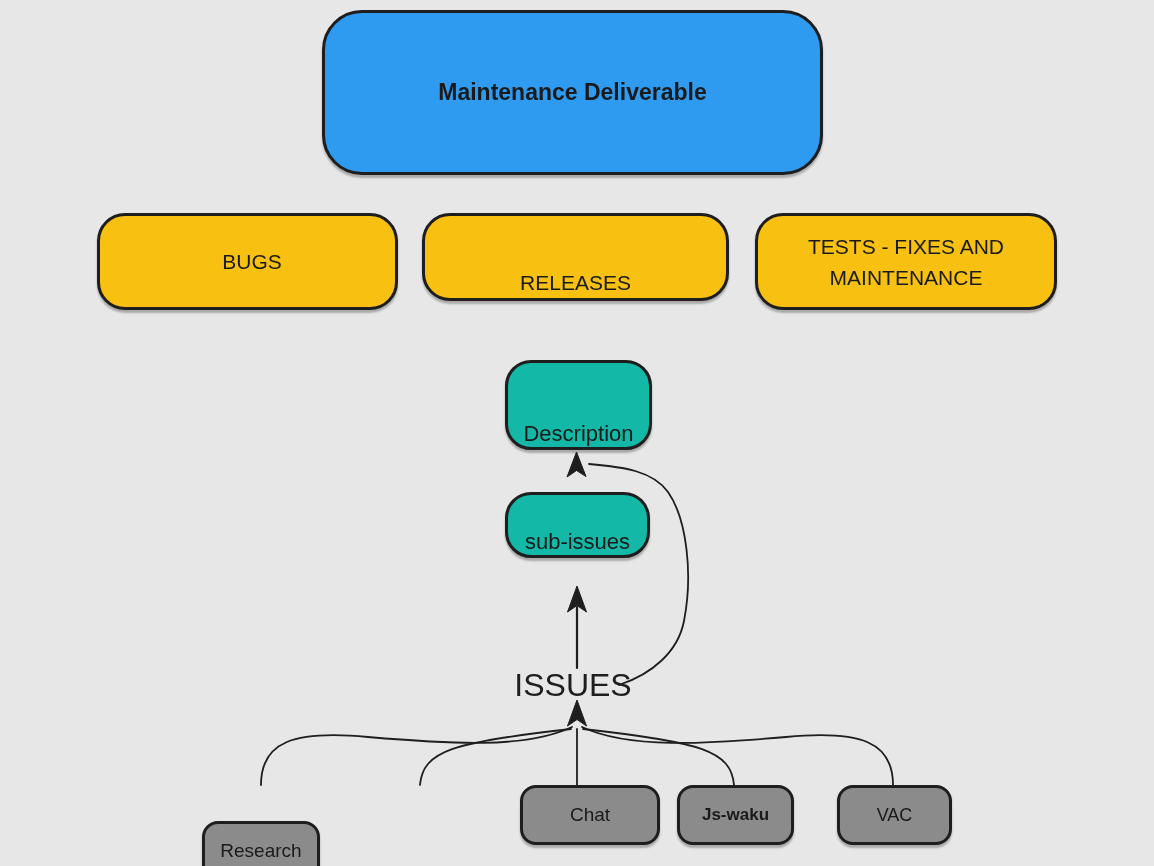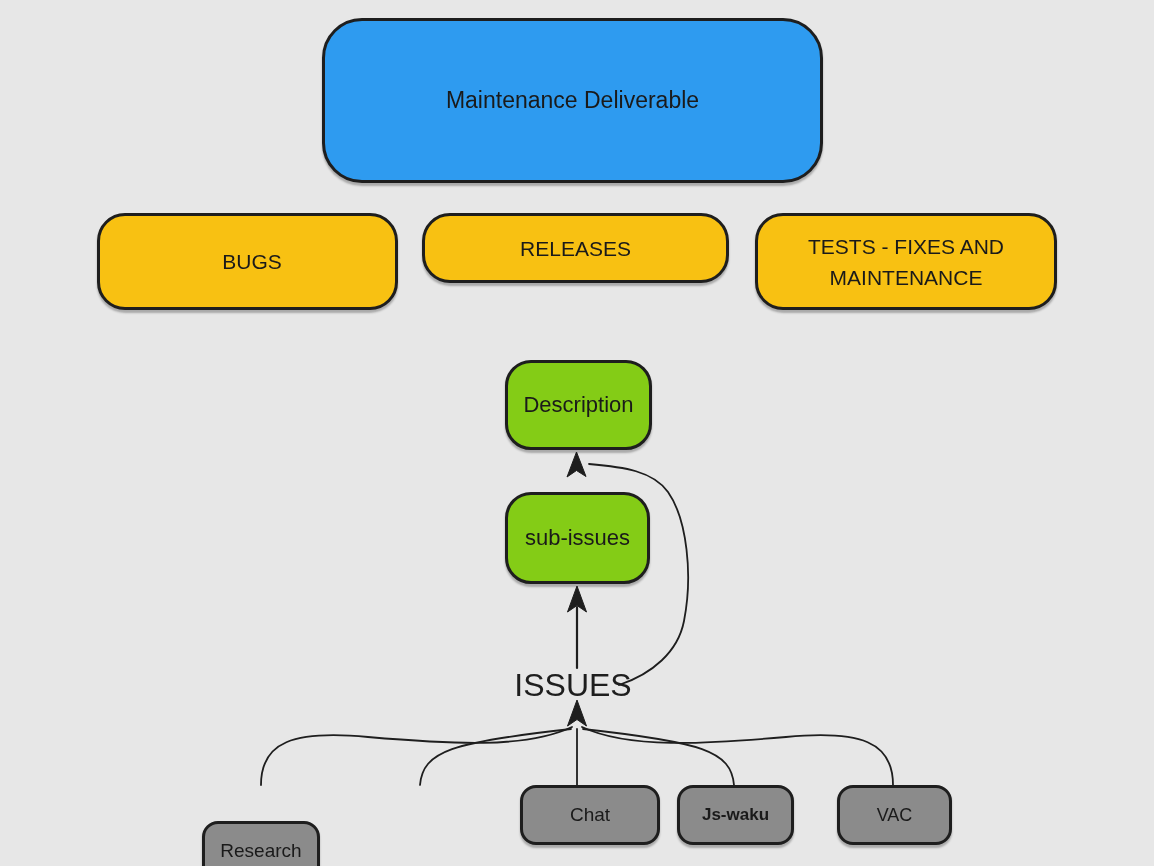--- a/index.html
+++ b/index.html
@@ -37,23 +37,24 @@
     font-size:23px;
   }
   .node-amber{
     background:#F8C112;
     border-radius:28px;
     font-size:21px;
     line-height:31px;
     padding:0 22px;
   }
   .node-yellow{
-    background:#84cc16;
+    background:#14b8a6;
     border-radius:26px;
     font-size:22px;
+    align-items:flex-end;
   }
   .node-gray{
     background:#8B8B8B;
     border-radius:16px;
     font-size:19px;
   }
   .floating-label{
     position:absolute;
     text-align:center;
     font-size:32px;
@@ -93,38 +94,38 @@
     <path class="conn" d="M 893,785 C 893,742 861,730 786,737 C 704,744 629,749 582,727"></path>
     <path class="arrowhead" d="M 577,700 L 567.5,726 L 577,719.5 L 586.5,726 Z"></path>
 
     <path class="conn-bold" d="M 577,668 L 577,607"></path>
     <path class="arrowhead" d="M 577,586 L 567.5,612 L 577,605.5 L 586.5,612 Z"></path>
 
     <path class="conn" d="M 619,685 C 652,674 678,652 684,621 C 693,575 687,519 668,492 C 653,471 624,467 589,464"></path>
     <path class="arrowhead" d="M 576.5,452 L 567,477 L 576.5,470.5 L 586,476.5 Z"></path>
   </svg>
 
-  <div class="node node-blue" style="left:322px;top:18px;width:501px;height:165px;">
+  <div class="node node-blue" style="left:322px;top:10px;width:501px;height:165px;font-weight:bold;">
     <span>Maintenance Deliverable</span>
   </div>
 
   <div class="node node-amber" style="left:97px;top:213px;width:301px;height:97px;padding-left:31px;">
     <span>BUGS</span>
   </div>
-  <div class="node node-amber" style="left:422px;top:213px;width:307px;height:70px;">
+  <div class="node node-amber" style="left:422px;top:213px;width:307px;height:88px;align-items:flex-end;">
     <span>RELEASES</span>
   </div>
   <div class="node node-amber" style="left:755px;top:213px;width:302px;height:97px;">
     <span>TESTS - FIXES AND MAINTENANCE</span>
   </div>
 
   <div class="node node-yellow" style="left:505px;top:360px;width:147px;height:90px;">
     <span>Description</span>
   </div>
-  <div class="node node-yellow" style="left:505px;top:492px;width:145px;height:92px;">
+  <div class="node node-yellow" style="left:505px;top:492px;width:145px;height:66px;">
     <span>sub-issues</span>
   </div>
   <div class="floating-label" style="left:503px;top:672px;width:140px;">ISSUES</div>
 
   <div class="node node-gray" style="left:202px;top:785px;width:118px;height:60px;margin-top:36px;">
     <span>Research</span>
   </div>
   <div class="node node-gray" style="left:520px;top:785px;width:140px;height:60px;">
     <span>Chat</span>
   </div>

